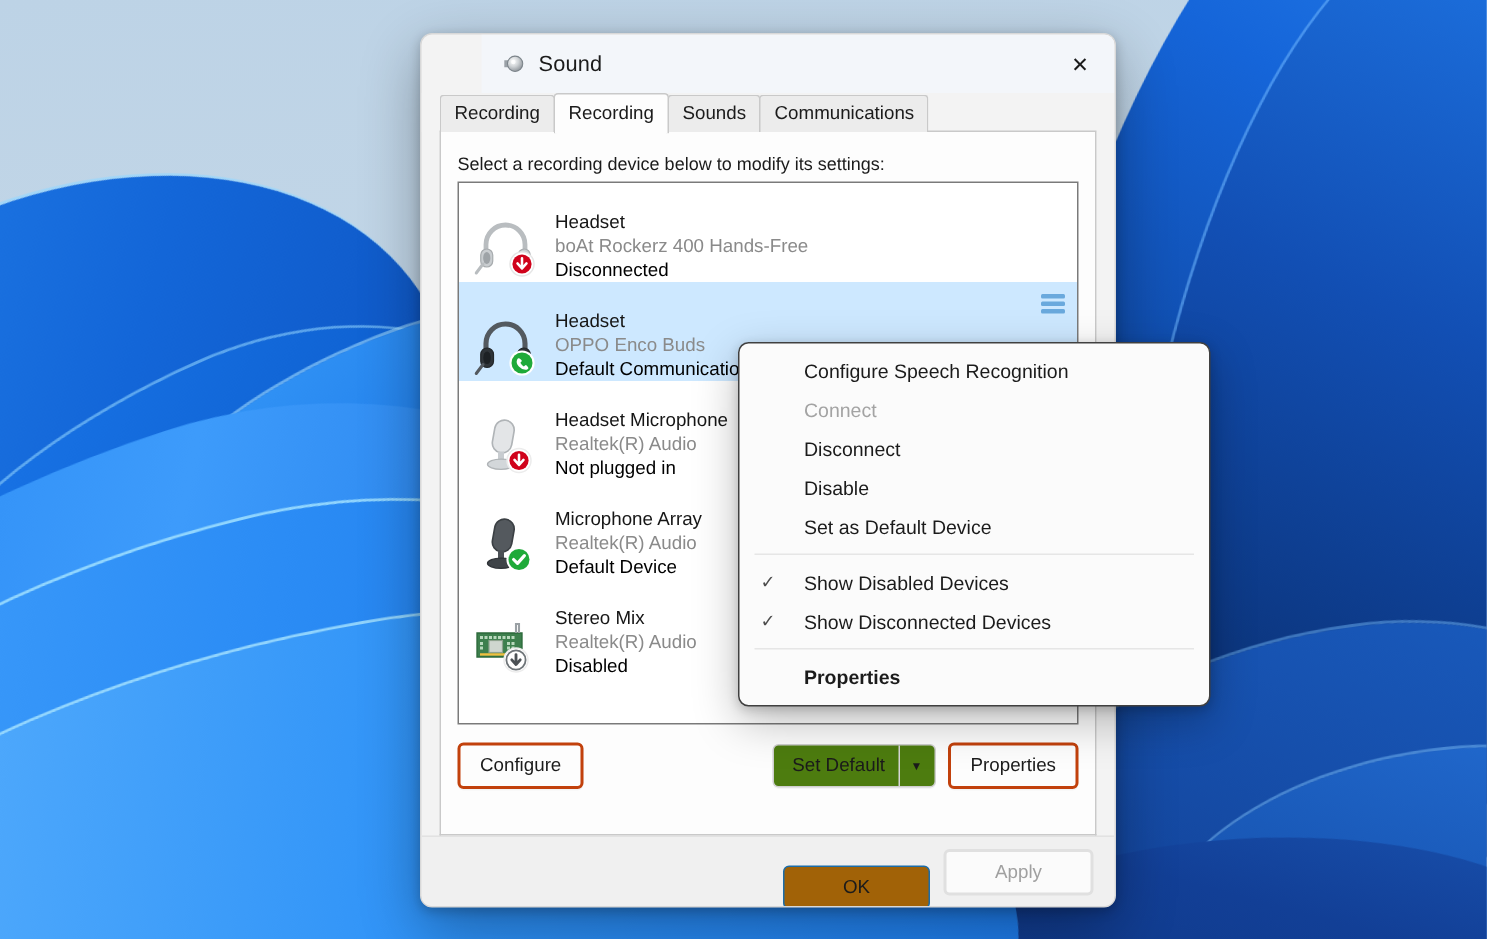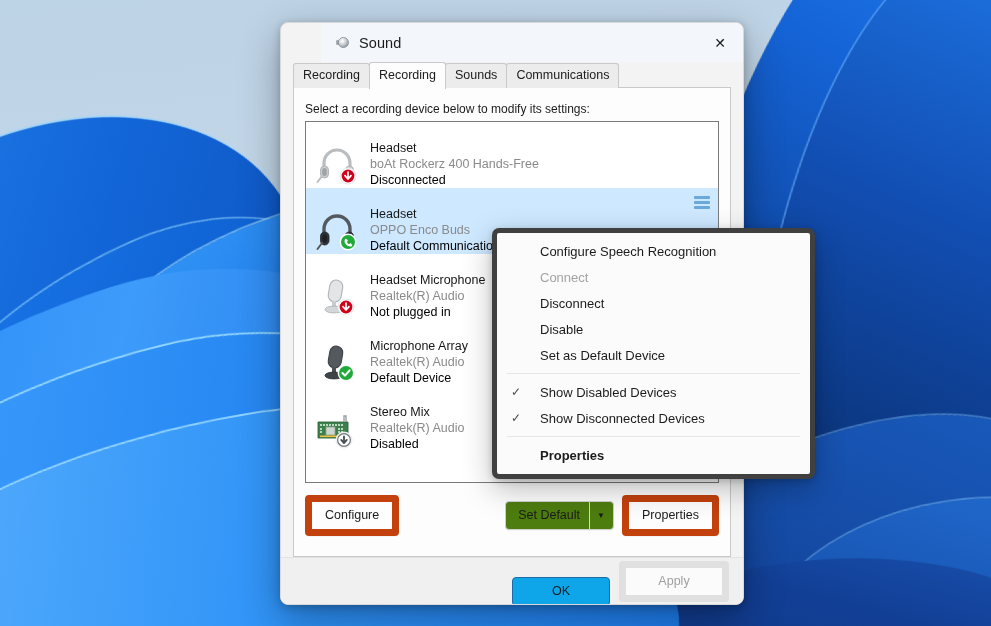--- a/index.html
+++ b/index.html
@@ -260,21 +260,21 @@
   
   .page-buttons {
     display: flex;
     align-items: center;
     padding: 12px 0 13px 0;
   }
   .btn {
     font-size: 12.5px;
     color: #1b1b1b;
     background: #fdfdfd;
-    border: 7px solid #c2410c;
+    border: 2px solid #c2410c;
     border-radius: 4px;
     padding: 5px 13px 6px 13px;
     line-height: 16px;
     box-shadow: 0 1px 0 rgba(0,0,0,.035);
   }
   .btn[disabled], .btn.disabled {
     color: #a0a0a0;
     background: #fbfbfb;
     border-color: #e0e0e0;
     box-shadow: none;
@@ -312,32 +312,32 @@
     border-top: 1px solid #e2e2e2;
     display: flex;
     align-items: center;
     justify-content: flex-end;
     padding-right: 14px;
     gap: 9px;
   }
   .footer .btn { min-width: 76px; text-align: center; padding: 5px 10px 6px; }
   .btn.default {
     border: 1px solid #1b6ca8;
-    background: #0ea5e9;
+    background: #a16207;
     margin-top: 20px;
   }
 
   
   #context-menu {
     position: absolute;
     left: 492px;
     top: 228px;
     width: 313px;
     background: #fbfbfb;
-    border: 5px solid #404040;
+    border: 1px solid #404040;
     border-radius: 7px;
     box-shadow: 0 10px 30px rgba(0,0,0,.26), 0 2px 7px rgba(0,0,0,.18);
     padding: 5px 0 6px 0;
     overflow: hidden;
   }
   .menu-item {
     height: 26px;
     display: flex;
     align-items: center;
     font-size: 13px;

